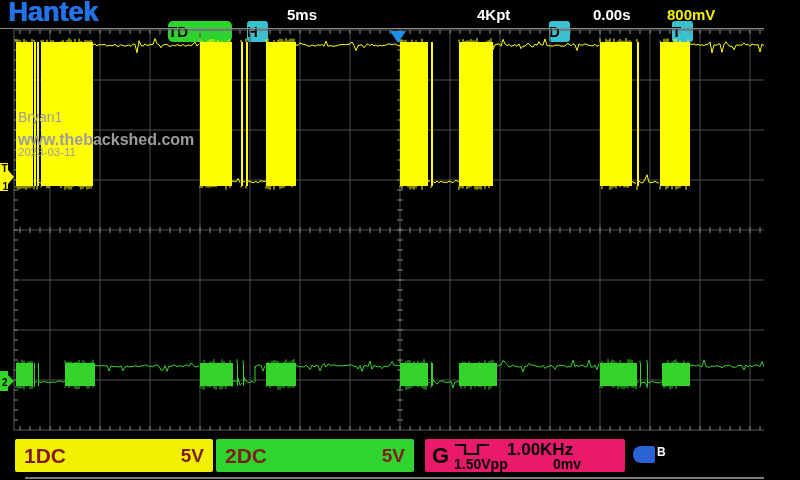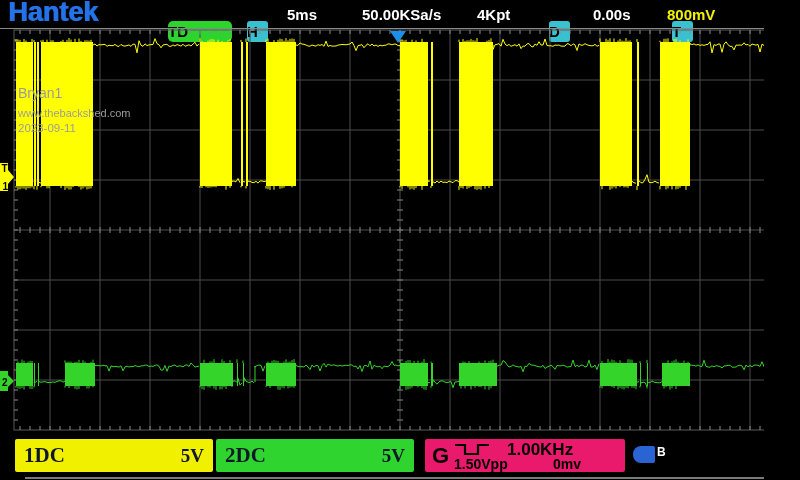--- a/index.html
+++ b/index.html
@@ -13,28 +13,28 @@
   .badge.green{width:64px;background:#2ed42e;border-radius:5px;}
   .badge.cyan{width:21px;background:#3bc0d0;}
   .tbtext{position:absolute;top:4px;height:21px;line-height:21px;color:#fff;
           font-weight:bold;font-size:15px;white-space:nowrap;}
   .tbtext.yel{color:#f2f200;}
   #topline{position:absolute;left:0;top:28px;width:800px;height:1px;background:#8a8a8a;}
   
   #plot{position:absolute;left:0;top:0;}
   .mk{font:bold 10px "Liberation Sans",sans-serif;fill:#000;}
   
-  .ovl{position:absolute;color:#9c9c9c;white-space:nowrap;}
+  .ovl{position:absolute;color:#9c9c9c;white-space:nowrap;margin-top:24px;}
   #ovl1{left:18px;top:85px;font-size:14px;}
-  #ovl2{left:18px;top:107px;font-size:11px;}
+  #ovl2{left:18px;top:107px;font-size:16px;font-weight:bold;}
   #ovl3{left:18px;top:122px;font-size:11.5px;}
   
-  .chbadge{position:absolute;top:439px;width:198px;height:33px;border-radius:2px;color:#0f172a;
+  .chbadge{position:absolute;top:439px;width:198px;height:33px;border-radius:2px;color:#7f1d1d;
            display:flex;align-items:center;justify-content:space-between;
-           padding:0 9px;box-sizing:border-box;font-weight:bold;font-family:Liberation Serif, serif;}
+           padding:0 9px;box-sizing:border-box;font-weight:bold;}
   #ch1badge{left:15px;background:#f0f000;}
   #ch2badge{left:216px;background:#2fd42f;}
   .chlabel{font-size:21px;}
   .chscale{font-size:19px;}
   #gbadge{position:absolute;left:425px;top:439px;width:200px;height:33px;border-radius:2px;
           background:#e9196c;color:#000;font-weight:bold;}
   #glabel{position:absolute;left:7px;top:0;height:33px;line-height:33px;font-size:22px;}
   #gwave{position:absolute;left:27px;top:3px;}
   #gfreq{position:absolute;left:82px;top:1px;font-size:17px;text-align:right;}
   #gamp{position:absolute;left:29px;top:17px;font-size:14px;}
@@ -47,21 +47,20 @@
 </style>
 </head>
 <body>
 
 <div id="screen">
 
   <div id="logo">Hantek</div>
   <div class="badge green" style="left:168px">TD</div>
   <div class="badge cyan" style="left:247px">H</div>
   <div class="tbtext" style="left:287px">5ms</div>
-  <div class="tbtext" style="left:362px">50.00KSa/s</div>
   <div class="tbtext" style="left:477px">4Kpt</div>
   <div class="badge cyan" style="left:549px">D</div>
   <div class="tbtext" style="left:593px">0.00s</div>
   <div class="badge cyan" style="left:672px">T</div>
   <div class="tbtext yel" style="left:667px">800mV</div>
   <div id="topline"></div>
 
   <svg id="plot" width="800" height="480" viewBox="0 0 800 480">
     <path id="grid-path" stroke="#4c4c4c" stroke-width="1" fill="none" d="M50,30V430M100,30V430M150,30V430M200,30V430M250,30V430M300,30V430M350,30V430M400,30V430M450,30V430M500,30V430M550,30V430M600,30V430M650,30V430M700,30V430M750,30V430M14,80H786M14,130H786M14,180H786M14,230H786M14,280H786M14,330H786M14,380H786"></path>
     <rect x="14" y="30" width="772" height="400" stroke="#5a5a5a" stroke-width="1" fill="none"></rect>
@@ -81,21 +80,21 @@
       <text class="mk" x="2.5" y="190">1</text>
     </g>
     <g>
       <polygon points="0,371 8,371 8,375 14,381 8,387 8,391 0,391" fill="#35d42a"></polygon>
       <text class="mk" x="2" y="385.5">2</text>
     </g>
   </svg>
 
   <div class="ovl" id="ovl1">Bryan1</div>
   <div class="ovl" id="ovl2">www.thebackshed.com</div>
-  <div class="ovl" id="ovl3">2023-09-11</div>
+  <div class="ovl" id="ovl3">2023-03-11</div>
 
   <div class="chbadge" id="ch1badge">
     <span class="chlabel">1DC</span>
     <span class="chscale">5V</span>
   </div>
   <div class="chbadge" id="ch2badge">
     <span class="chlabel">2DC</span>
     <span class="chscale">5V</span>
   </div>
   <div id="gbadge">

